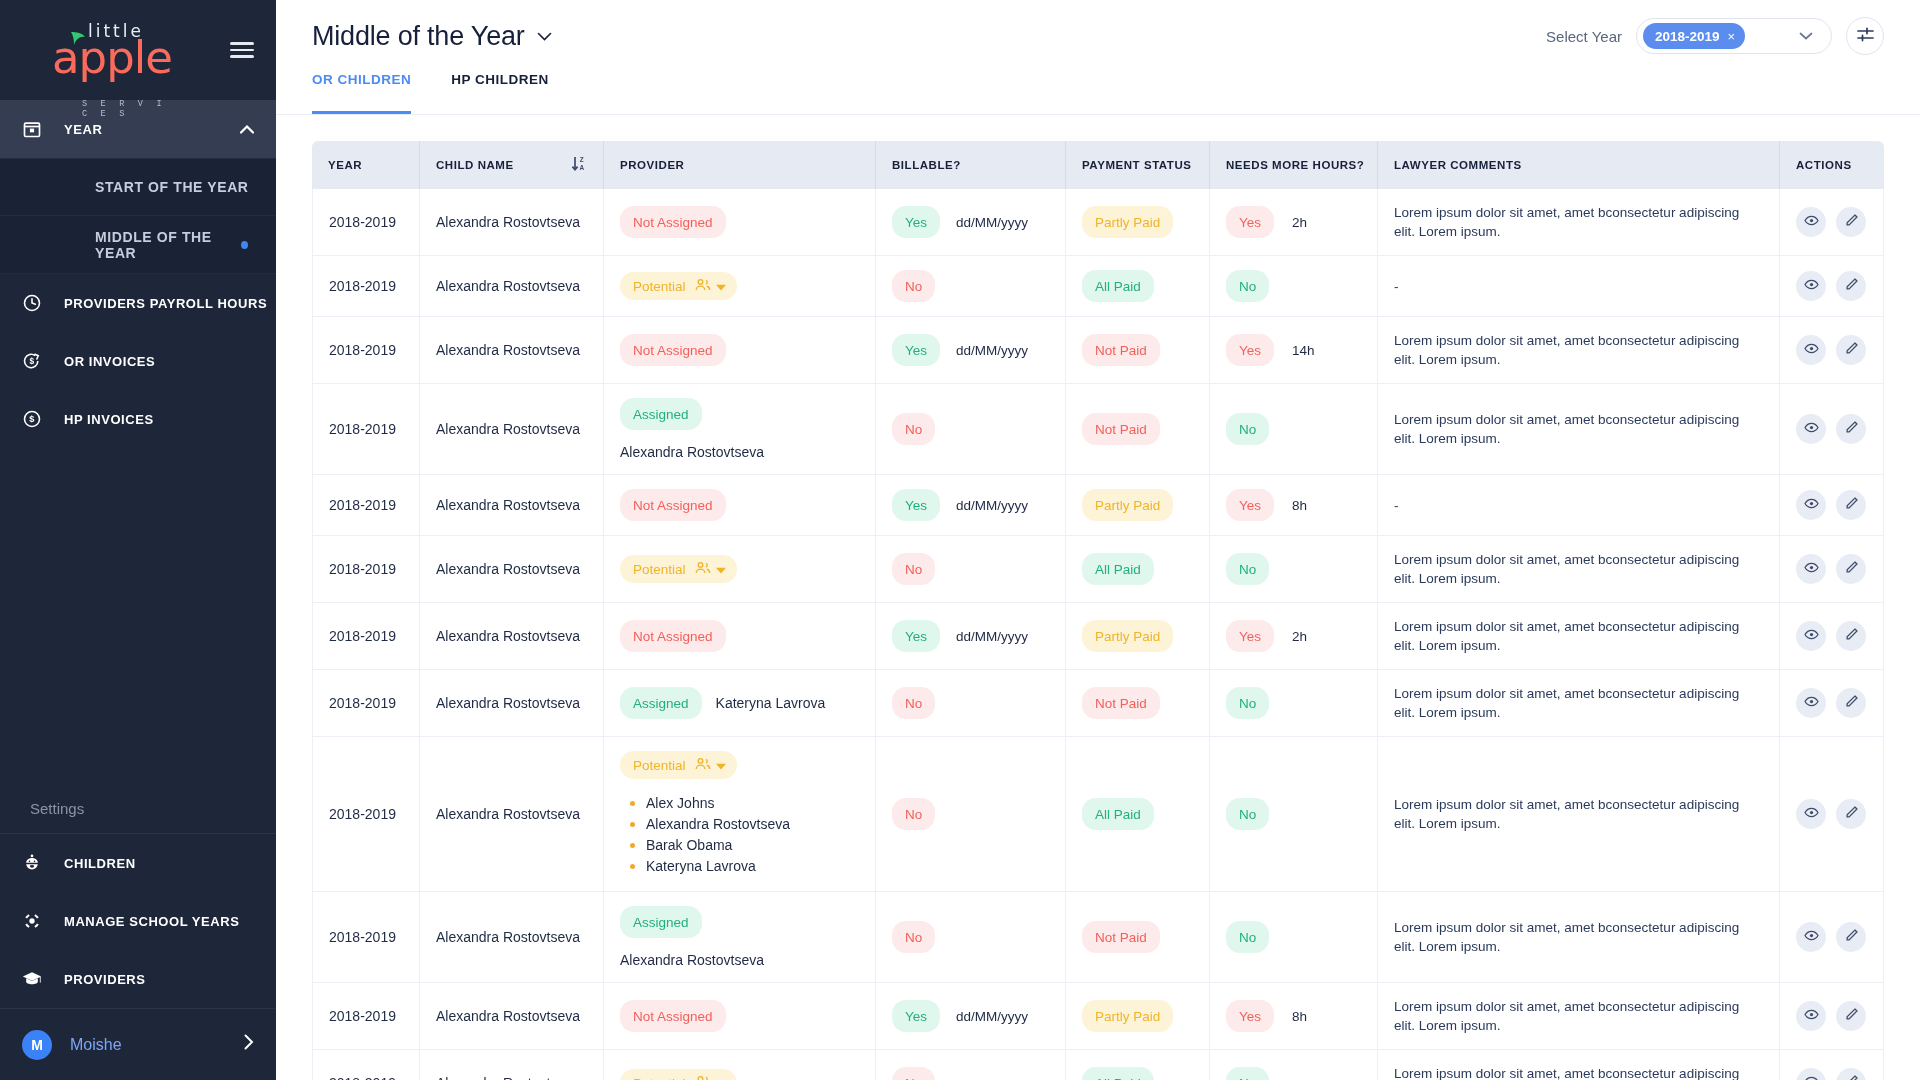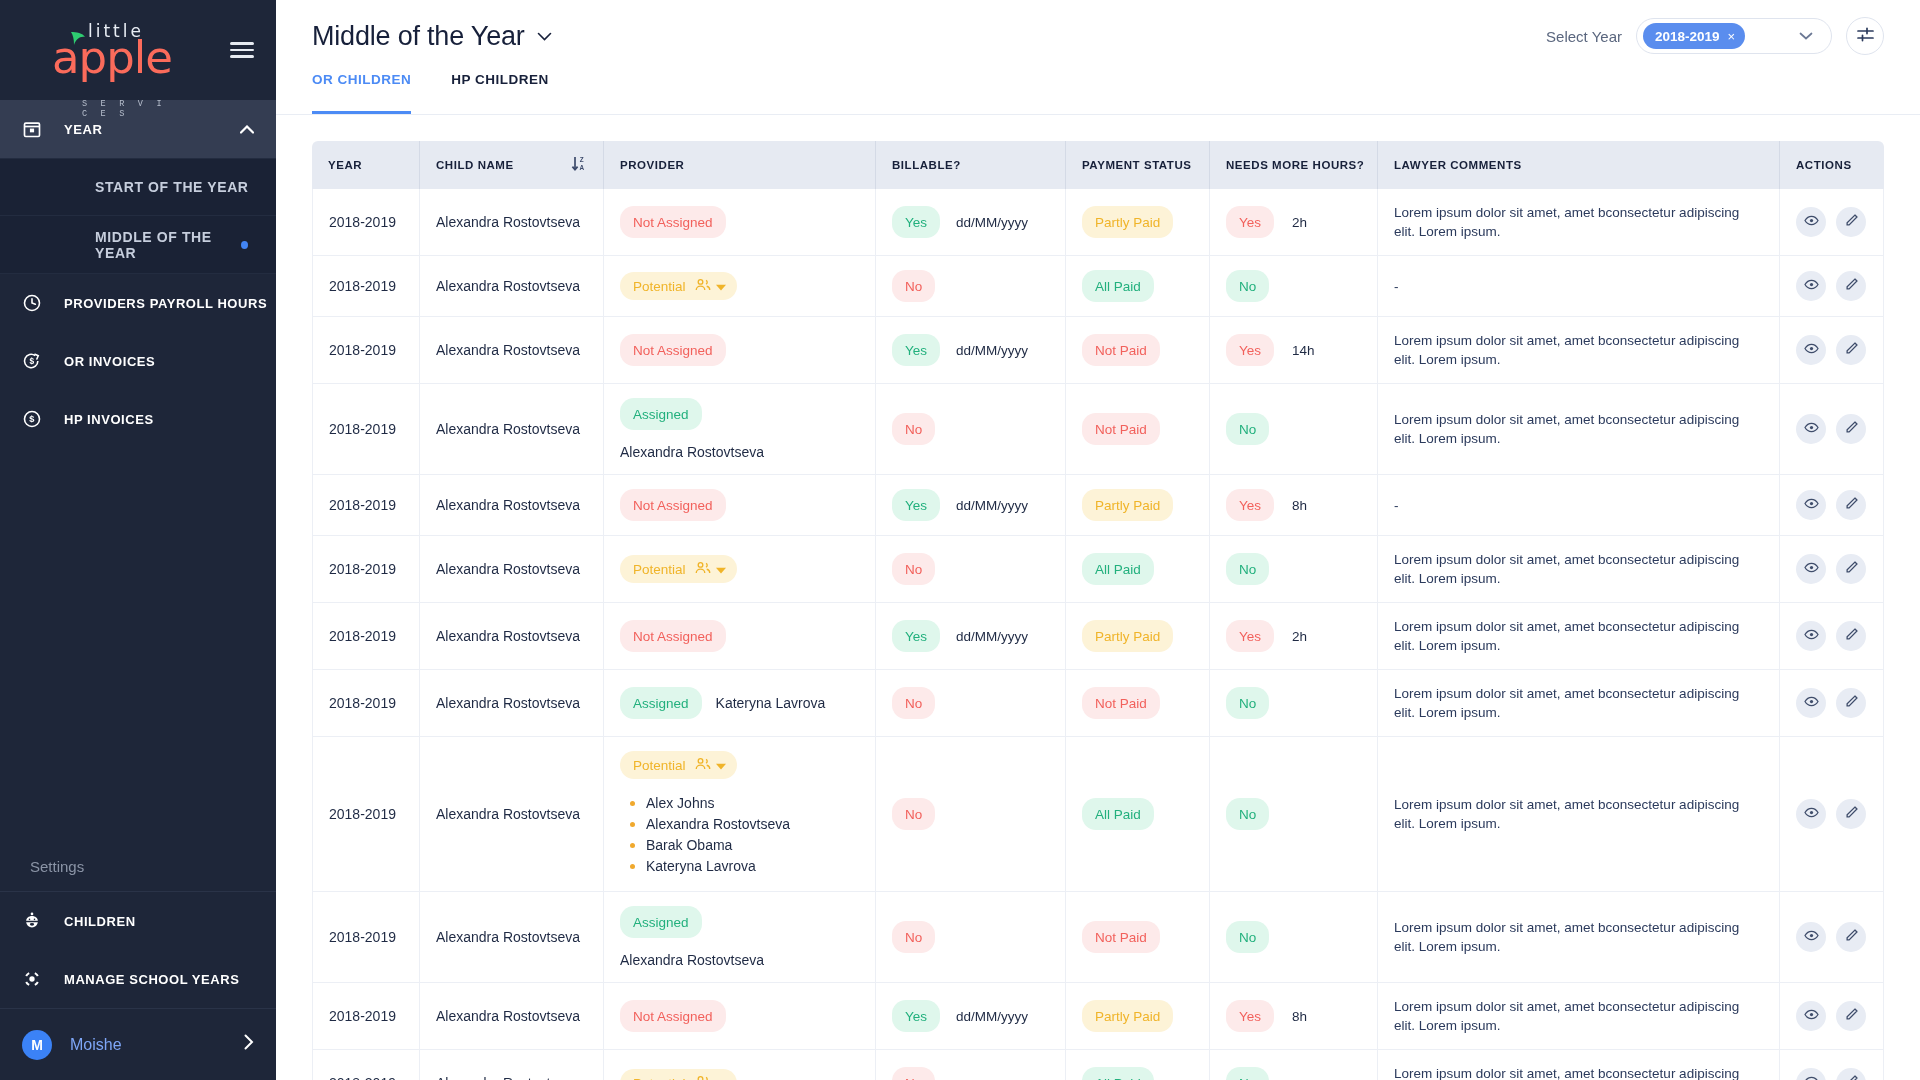--- a/index.html
+++ b/index.html
@@ -291,20 +291,30 @@
           <circle cx="12" cy="12" r="3.2" fill="#fff" stroke="none"></circle>
           <path d="M5 8.5A8 8 0 0 1 8.6 5"></path>
             <path d="M19 8.5A8 8 0 0 0 15.4 5"></path>
           <path d="M5 15.5A8 8 0 0 0 8.6 19"></path>
             <path d="M19 15.5A8 8 0 0 1 15.4 19"></path>
         </svg>
       </span>
       <span>MANAGE SCHOOL YEARS</span>
     </div>
 
+    <div class="nav-item">
+      <span class="ico">
+        <svg width="20" height="20" viewBox="0 0 24 24" fill="#fff">
+          <path d="M12 4 L23 9 L12 14 L1 9 Z"></path>
+          <path d="M5 11.2v4c0 1.6 3.1 3 7 3s7-1.4 7-3v-4l-7 3.2-7-3.2z"></path>
+          <rect x="21.4" y="9.4" width="1" height="7" rx="0.5"></rect>
+        </svg>
+      </span>
+      <span>PROVIDERS</span>
+    </div>
 
     <div class="user-row">
       <div class="avatar">M</div>
       <div class="user-name">Moishe</div>
       <div class="user-chev">
         <svg width="10" height="16" viewBox="0 0 10 16" fill="none" stroke="#fff" stroke-width="2" stroke-linecap="round">
             <polyline points="1.5,1.5 8,8 1.5,14.5"></polyline>
           </svg>
       </div>
     </div>

